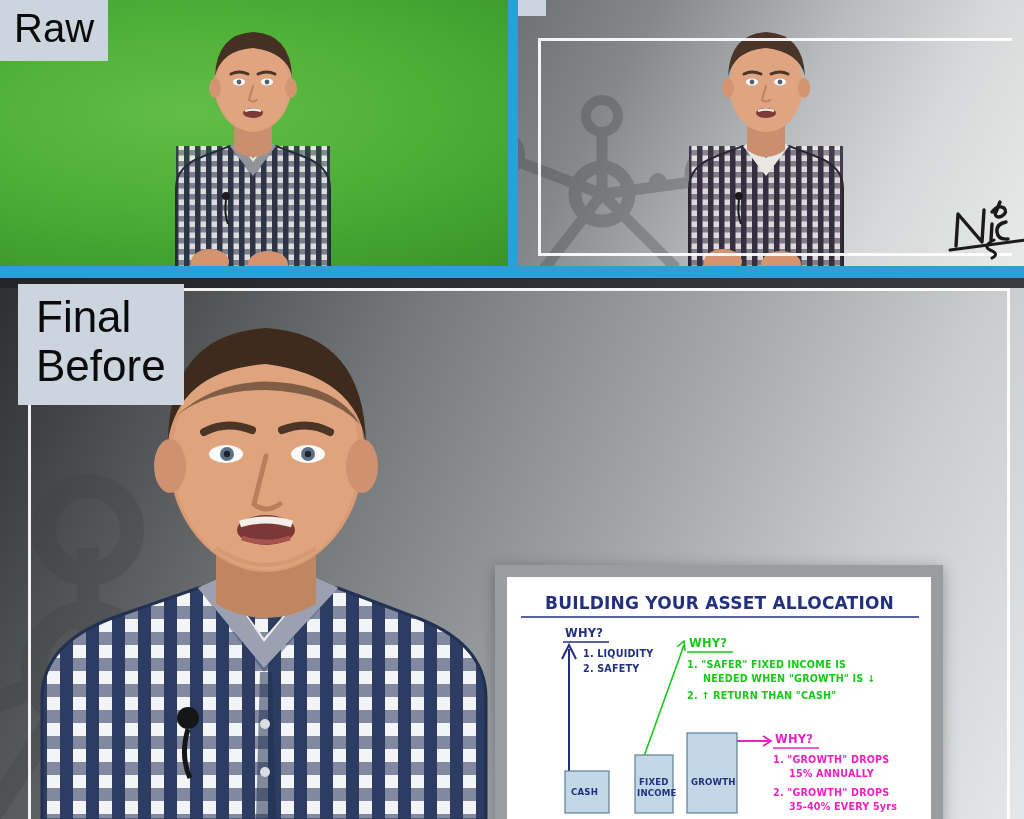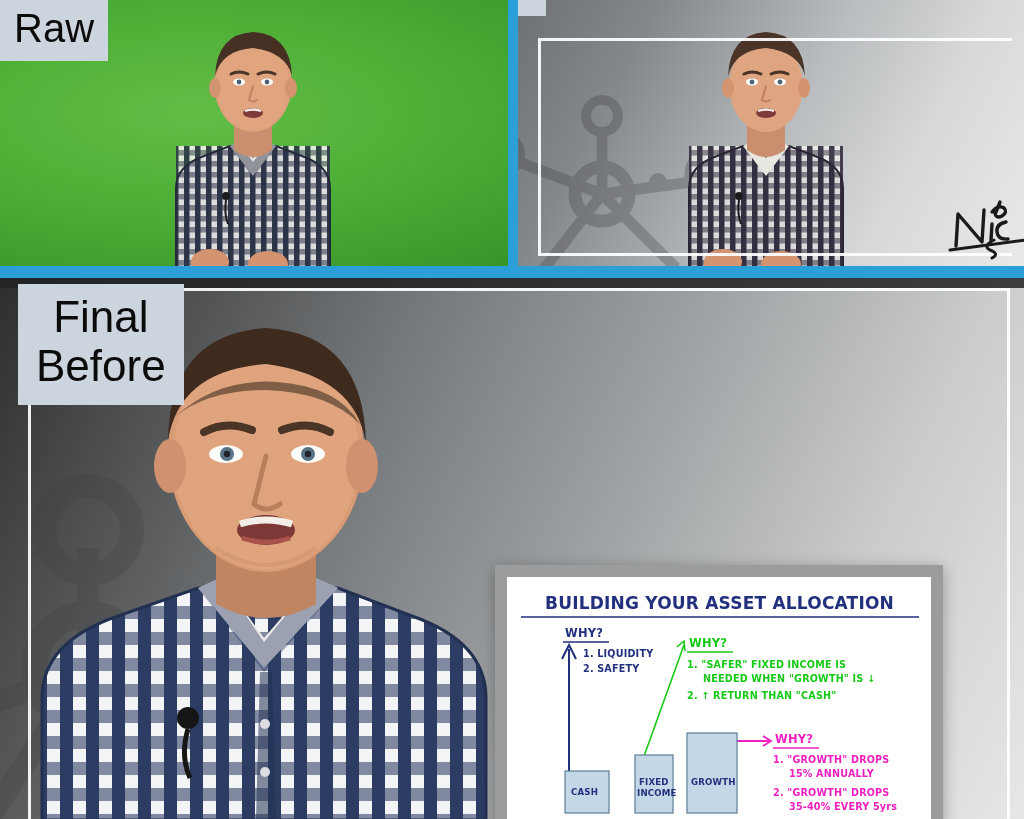--- a/index.html
+++ b/index.html
@@ -90,21 +90,21 @@
     font-weight: 400;
     line-height: 1.12;
     padding: 6px 14px 10px 14px;
     z-index: 40;
     white-space: nowrap;
   }
   .chip .l { display: block; }
 
   #chip-raw    { left: 0;   top: 0;   font-size: 40px; text-align: center; }
   #chip-before { left: 518px; top: 0; font-size: 40px; text-align: center; }
-  #chip-final  { left: 18px; top: 284px; font-size: 44px; text-align: center;
+  #chip-final  { left: 18px; top: 284px; font-size: 44px; 
                  padding: 8px 18px 14px 18px; }
 
   
   #whiteboard {
     position: absolute;
     left: 495px; top: 287px;
     width: 448px; height: 348px;
     background: #9a9c9e;
     padding: 12px;
     box-shadow: 0 3px 14px rgba(0,0,0,0.30);

